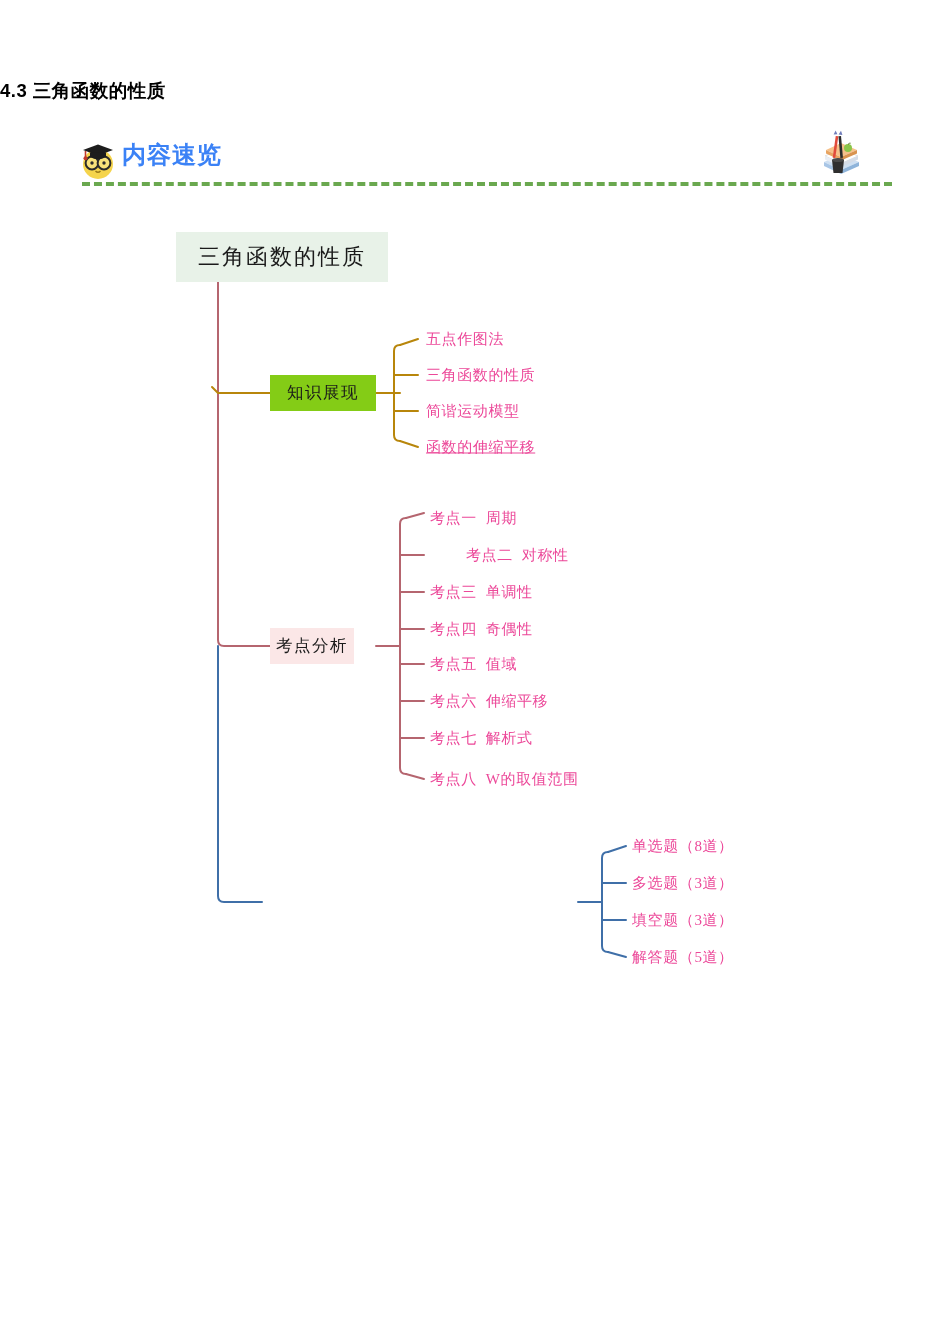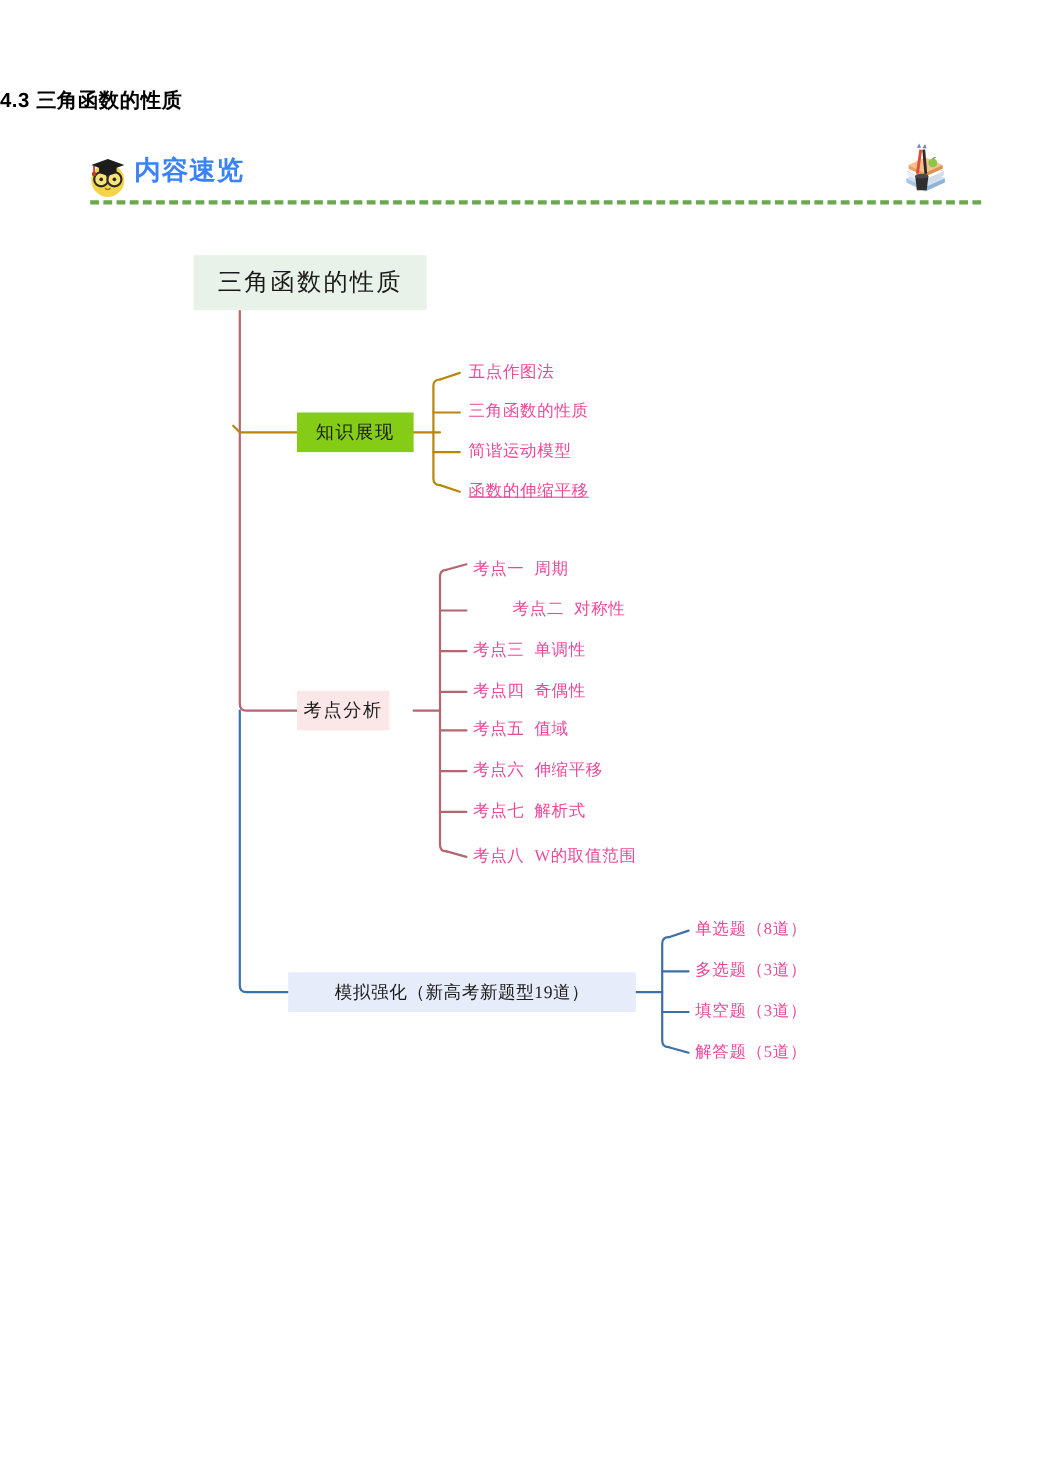--- a/index.html
+++ b/index.html
@@ -280,20 +280,17 @@
   <div class="leaf leaf-kp" style="left:430px; top:701px;">
     <span class="kp-index">考点六</span><span class="kp-sep"></span><span>伸缩平移</span>
   </div>
   <div class="leaf leaf-kp" style="left:430px; top:738px;">
     <span class="kp-index">考点七</span><span class="kp-sep"></span><span>解析式</span>
   </div>
   <div class="leaf leaf-kp" style="left:430px; top:779px;">
     <span class="kp-index">考点八</span><span class="kp-sep"></span><span>W的取值范围</span>
   </div>
 
-  <div class="node node-branch node-b3">
-    <span>模拟强化（新高考新题型19道）</span>
-  </div>
   <div class="leaf" style="left:632px; top:846px;">单选题（8道）</div>
   <div class="leaf" style="left:632px; top:883px;">多选题（3道）</div>
   <div class="leaf" style="left:632px; top:920px;">填空题（3道）</div>
   <div class="leaf" style="left:632px; top:957px;">解答题（5道）</div>
 </div>
 
 </body></html>

